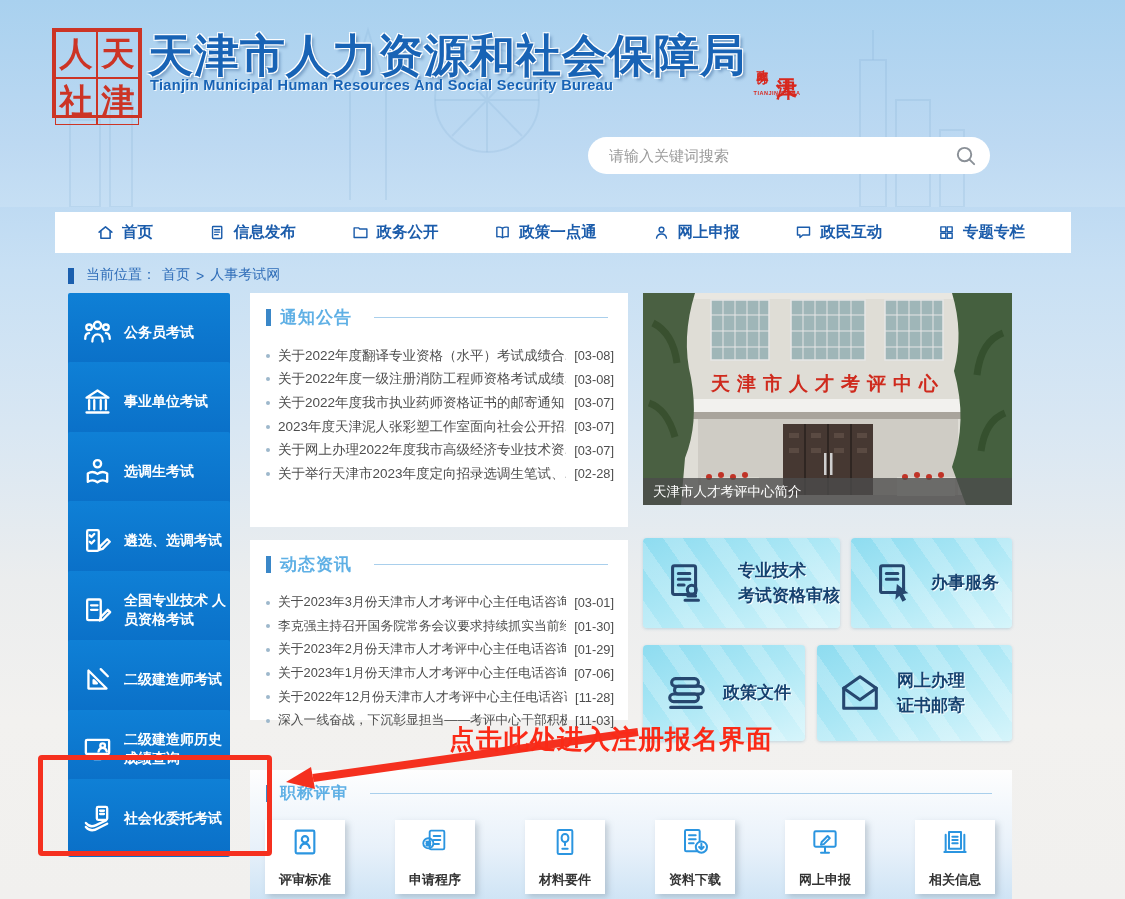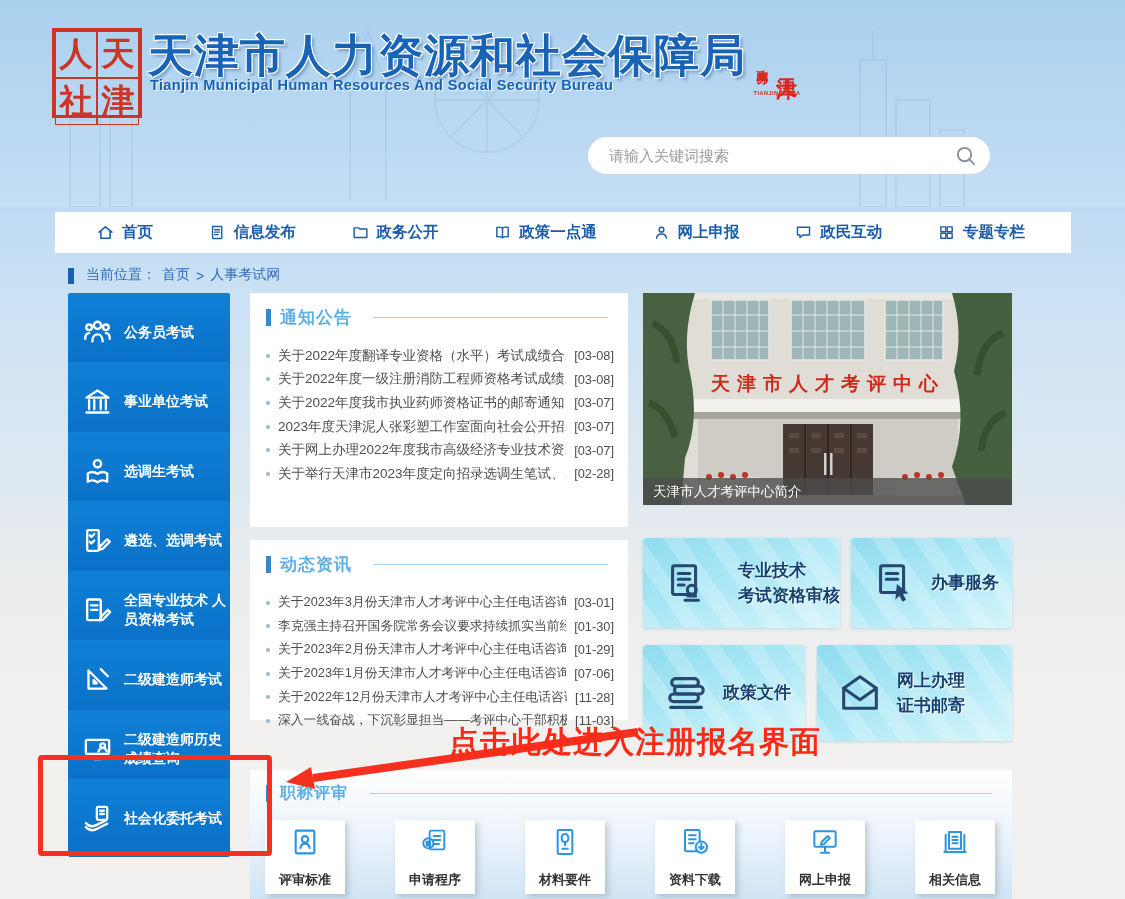--- a/index.html
+++ b/index.html
@@ -86,21 +86,21 @@
   #reviewP .phead{padding-top:12px;}
   #reviewP .ptitle{font-size:16px;}
   #rvitems{position:absolute;left:15px;top:50px;display:flex;gap:50px;}
   .rcard{width:80px;height:74px;background:#fff;box-shadow:3px 3px 6px rgba(110,125,140,.35);cursor:pointer;
     display:flex;flex-direction:column;align-items:center;justify-content:center;gap:13px;}
   .ricn{width:32px;height:32px;color:#2b95e0;}
   .rlbl{font-size:13px;color:#333;font-weight:bold;}
 
   
   #redrect{left:38px;top:755px;width:224px;height:91px;border:5px solid #f5301f;border-radius:4px;z-index:50;pointer-events:none;}
-  #redtext{left:449px;top:722px;font-size:30px;font-weight:bold;color:#fa2a17;letter-spacing:1px;z-index:60;white-space:nowrap;}
+  #redtext{left:449px;top:722px;font-size:26px;font-weight:bold;color:#fa2a17;letter-spacing:1px;z-index:60;white-space:nowrap;}
   #arrow{left:0;top:0;width:1125px;height:899px;z-index:55;pointer-events:none;}
 </style>
 </head>
 <body>
 
 <div class="canvas">
 
   <div id="hdr" class="abs">
     <svg id="deco" class="abs" viewBox="0 0 1125 207">
       <g stroke="rgba(120,165,205,.35)" fill="none" stroke-width="2">

